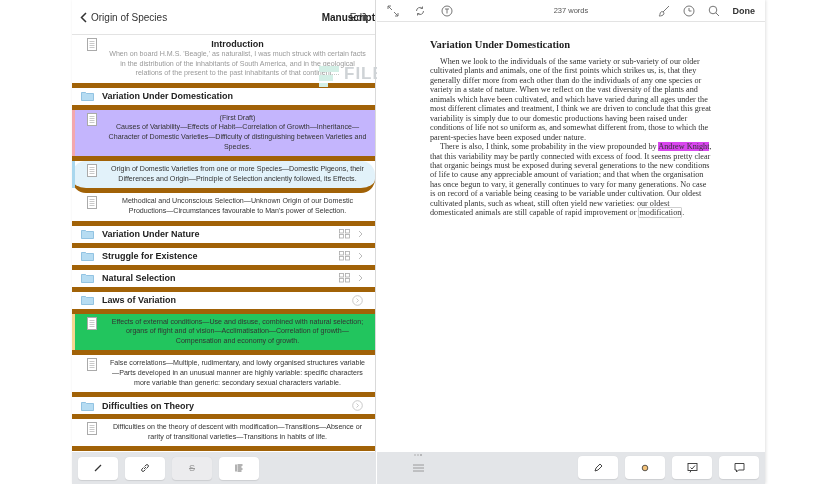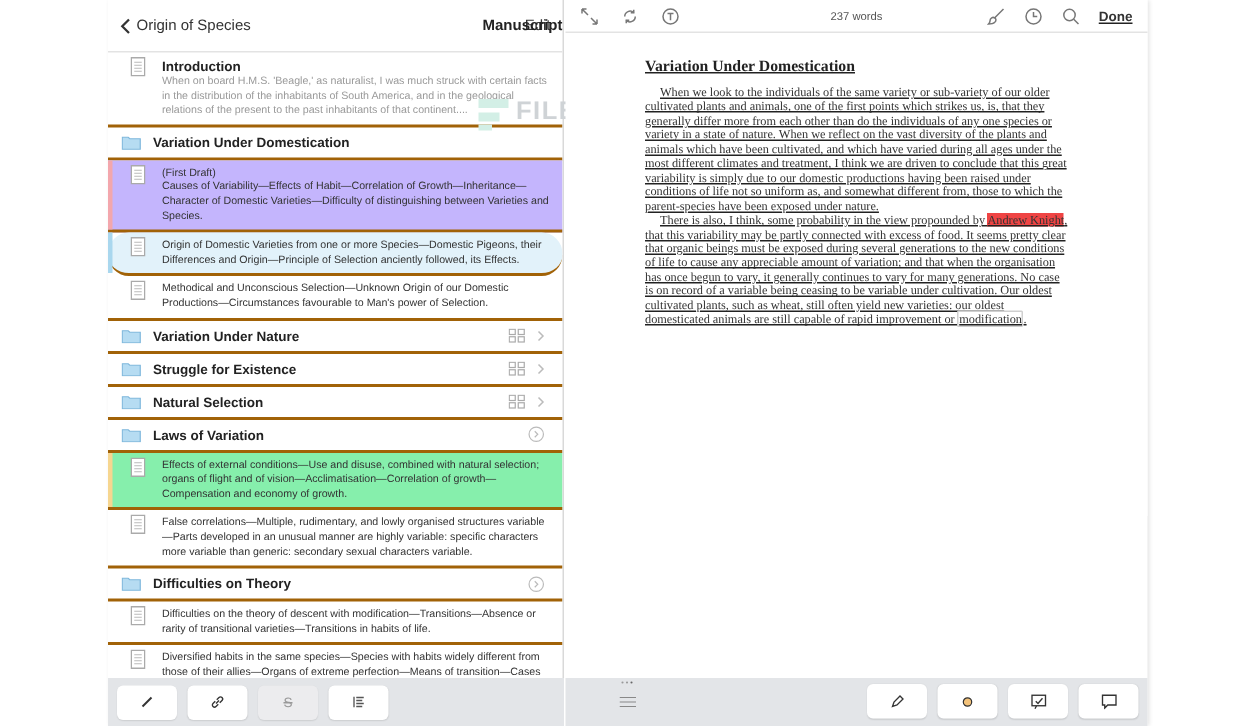--- a/index.html
+++ b/index.html
@@ -9,50 +9,50 @@
   .app { position: absolute; left: 72px; top: 0; width: 693px; height: 484px; background: #fff; box-shadow: 1px 0 3px rgba(0,0,0,0.12); }
 
   
   .left { position: absolute; left: 0; top: 0; width: 304px; height: 452px; border-right: 1px solid #d9d9d9; background: #fff; overflow: hidden; }
   .left-header { height: 22px; display: flex; align-items: center; border-bottom: 1px solid #e3e3e3; padding: 17px 8px; position: relative; }
   .back { display: flex; align-items: center; font-size: 10px; color: #333; cursor: pointer; }
   .back svg { margin-right: 4px; }
   .left-title { position: absolute; left: 0; right: 0; text-align: right; font-size: 10px; font-weight: bold; color: #222; pointer-events: none; }
   .edit { margin-left: auto; font-size: 10px; color: #333; cursor: pointer; }
 
-  .row { position: relative; border-bottom: 2px solid #a16207; display: flex; align-items: flex-start; cursor: pointer; }
+  .row { position: relative; border-bottom: 5px solid #a16207; display: flex; align-items: flex-start; cursor: pointer; text-align: center; }
   .row .ico { width: 30px; flex: 0 0 30px; display: flex; justify-content: center; padding-top: 3px; }
   .row.folder { height: 22px; align-items: center; }
   .row.folder .ico { padding-top: 0; }
   .row.folder .label { font-size: 9px; font-weight: bold; color: #222; }
   .row.doc .text { font-size: 7.1px; line-height: 9.6px; color: #333; padding: 4px 8px 4px 2px; flex: 1; }
   .row.doc .ico { padding-left: 6px; width: 34px; flex-basis: 34px; }
   .row.intro .text .t { font-size: 9px; font-weight: bold; color: #222; line-height: 11px; }
   .row.intro .text .s { color: #999; }
   .row .right { margin-left: auto; display: flex; align-items: center; padding-right: 12px; gap: 8px; }
   .bar { position: absolute; left: 0; top: 0; bottom: 0; width: 3px; }
   .hl-red { background: #c4b5fd; }
   .hl-red .bar { background: #f3a7ad; }
   .hl-blue { background: #e2f2fa; border-radius: 14px; }
   .hl-blue .bar { background: #a9d7ee; }
-  .hl-yellow { background: #86efac; }
+  .hl-yellow { background: #22c55e; }
   .hl-yellow .bar { background: #f6d690; }
 
   
-  .right-pane { position: absolute; left: 305px; top: 0; width: 388px; height: 344px; background: #fff; text-decoration: underline; }
+  .right-pane { position: absolute; left: 305px; top: 0; width: 388px; height: 344px; background: #fff; }
   .right-header { height: 22px; display: flex; align-items: center; border-bottom: 1px solid #e3e3e3; padding: 0 10px; position: relative; }
   .right-header .ic { margin-right: 15px; display: flex; cursor: pointer; }
   .words { position: absolute; left: 0; right: 0; text-align: center; font-size: 7.5px; color: #555; pointer-events: none; }
   .rh-right { margin-left: auto; display: flex; align-items: center; gap: 13px; justify-content: space-between; }
   .done { font-size: 9px; font-weight: bold; color: #333; cursor: pointer; }
 
   .doc-body { padding: 17px 0 0 53px; width: 335px; font-family: "DejaVu Serif", "Liberation Serif", serif; }
   .doc-title { font-size: 10.5px; font-weight: bold; color: #222; margin-bottom: 7px; font-family: "Liberation Serif", serif; }
   .para { font-family: "Liberation Serif", serif; font-size: 8.2px; line-height: 9.45px; color: #333; text-indent: 10px; text-align: left; }
-  .hl { background: #ef4444; }
+  .hl { background: #d946ef; }
   .cm { border: 1px solid #cfcfcf; border-radius: 1px; }
 
   
   .toolbar { position: absolute; top: 452px; height: 32px; background: #e3e5e8; display: flex; align-items: center; }
   .tb-left { left: 0; width: 304px; padding-left: 6px; gap: 7px; }
   .tb-right { left: 305px; width: 388px; }
   .tbtn { width: 40px; height: 23px; background: #fff; border-radius: 4px; display: flex; align-items: center; justify-content: center; cursor: pointer; box-shadow: 0 0.5px 1px rgba(0,0,0,0.1); }
   .tbtn.dim { background: #ececee; }
   .grip { position: absolute; left: 37px; top: 2px; width: 8px; height: 2px; }
   .menu-btn { position: absolute; left: 36px; top: 12px; cursor: pointer; }

